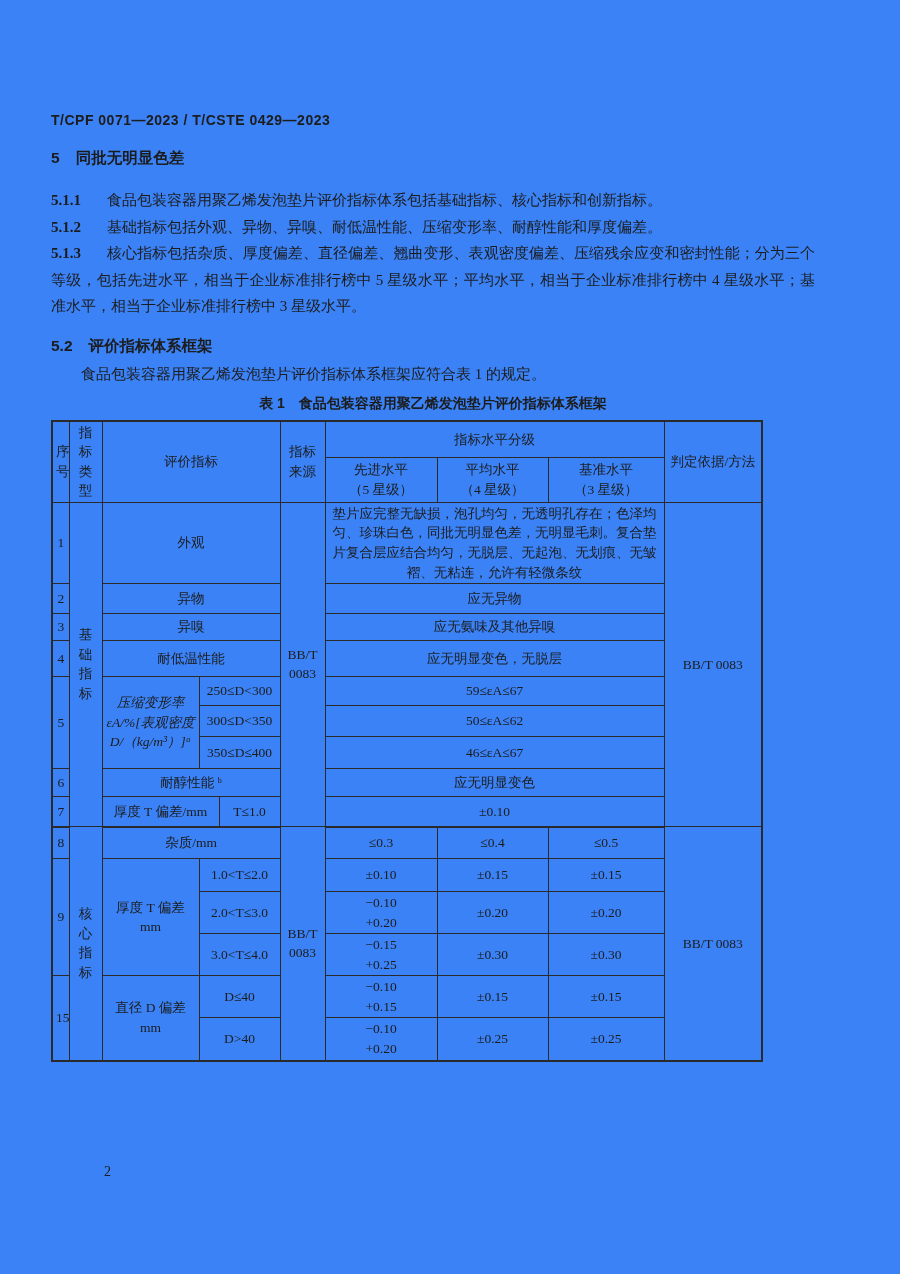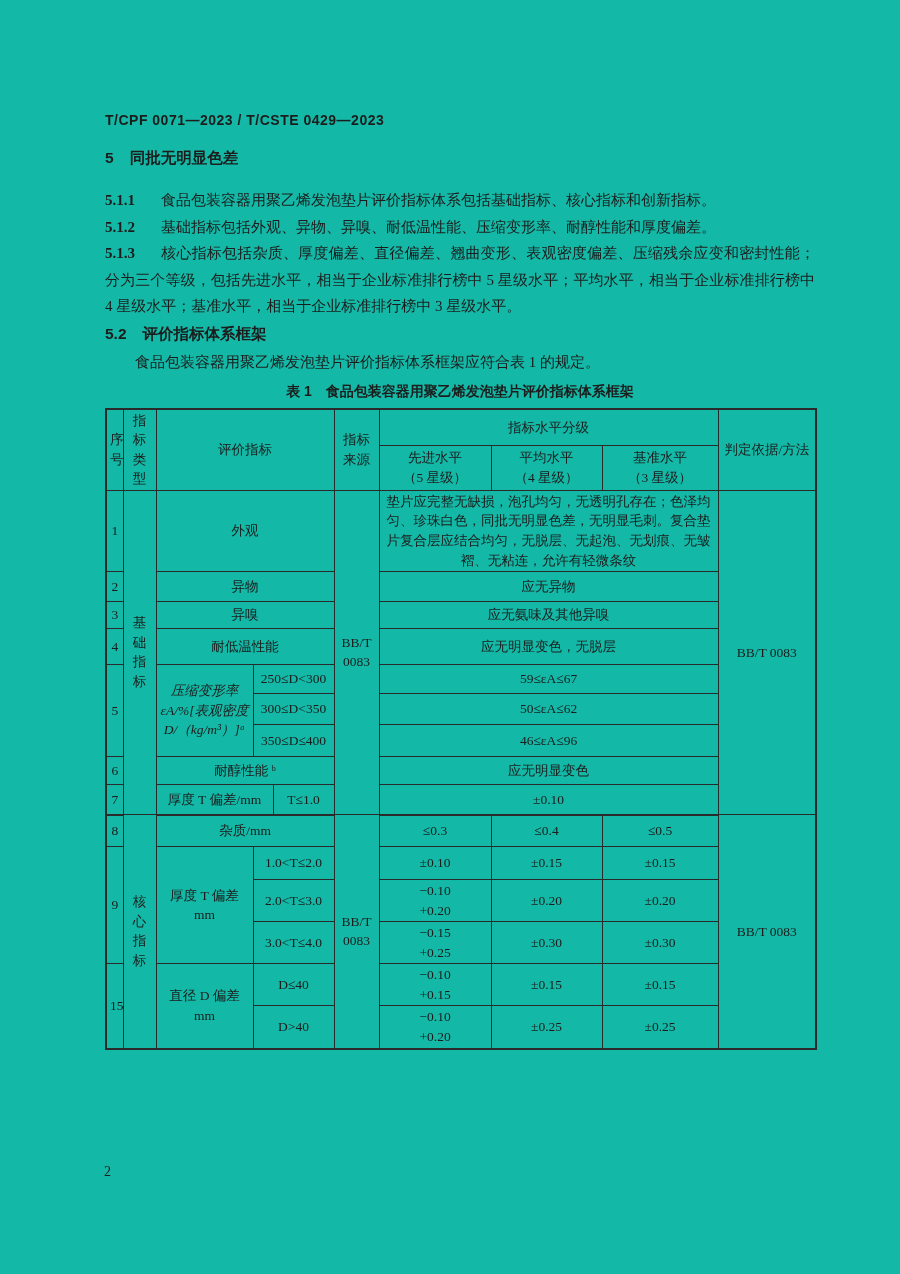--- a/index.html
+++ b/index.html
@@ -1,22 +1,22 @@
 <!DOCTYPE html>
 <html><head>
 <meta charset="utf-8">
 <style>
   * { margin:0; padding:0; box-sizing:border-box; }
   html,body { background:#ffffff; }
   .page {
     position:relative;
     width:900px; height:1274px;
-    background:#14b8a6;
+    background:#3b82f6;
     color:#1c1c1c;
-    padding:112px 85px 0 105px;
+    padding:112px 85px 0 51px;
     font-family:"Liberation Serif","DejaVu Serif",serif;
     overflow:hidden;
   }
   .doc-code {
     font-family:"Liberation Sans","DejaVu Sans",sans-serif;
     font-weight:700; font-size:14px; letter-spacing:0.5px;
     margin-bottom:20px;
   }
   .h-sec {
     font-family:"Liberation Sans","DejaVu Sans",sans-serif;
@@ -27,21 +27,21 @@
     font-family:"Liberation Sans","DejaVu Sans",sans-serif;
     font-weight:700; font-size:15.5px;
     margin-bottom:6px;
   }
   .h-sec .num, .h-sub .num { margin-right:16px; }
   .para {
     font-size:15px; line-height:26.6px; text-align:justify;
   }
   .para .num { margin-right:26px;font-weight:bold; }
   .para-indent { text-indent:2em; }
-  .h-sub2 { margin-top:4px; margin-bottom:4px; }
+  .h-sub2 { margin-top:16px; margin-bottom:4px; }
   .tbl-caption {
     font-family:"Liberation Sans","DejaVu Sans",sans-serif;
     font-weight:700; font-size:14px; text-align:center;
     margin-top:7px; margin-bottom:7px;
     white-space:pre-wrap;
   }
   table.spec {
     border-collapse:collapse; table-layout:fixed;
     width:710px; border:2px solid #2a2a2a;
   }
@@ -168,21 +168,21 @@
 D/（kg/m³）]ᵃ</td>
         <td colspan="2">250≤D&lt;300</td>
         <td colspan="3">59≤εA≤67</td>
       </tr>
       <tr style="height:31px">
         <td colspan="2">300≤D&lt;350</td>
         <td colspan="3">50≤εA≤62</td>
       </tr>
       <tr style="height:32px">
         <td colspan="2">350≤D≤400</td>
-        <td colspan="3">46≤εA≤96</td>
+        <td colspan="3">46≤εA≤67</td>
       </tr>
 
       <tr style="height:28px">
         <td>6</td>
         <td colspan="3">耐醇性能 ᵇ</td>
         <td colspan="3">应无明显变色</td>
       </tr>
 
       <tr style="height:30px" class="sec-end">
         <td>7</td>

